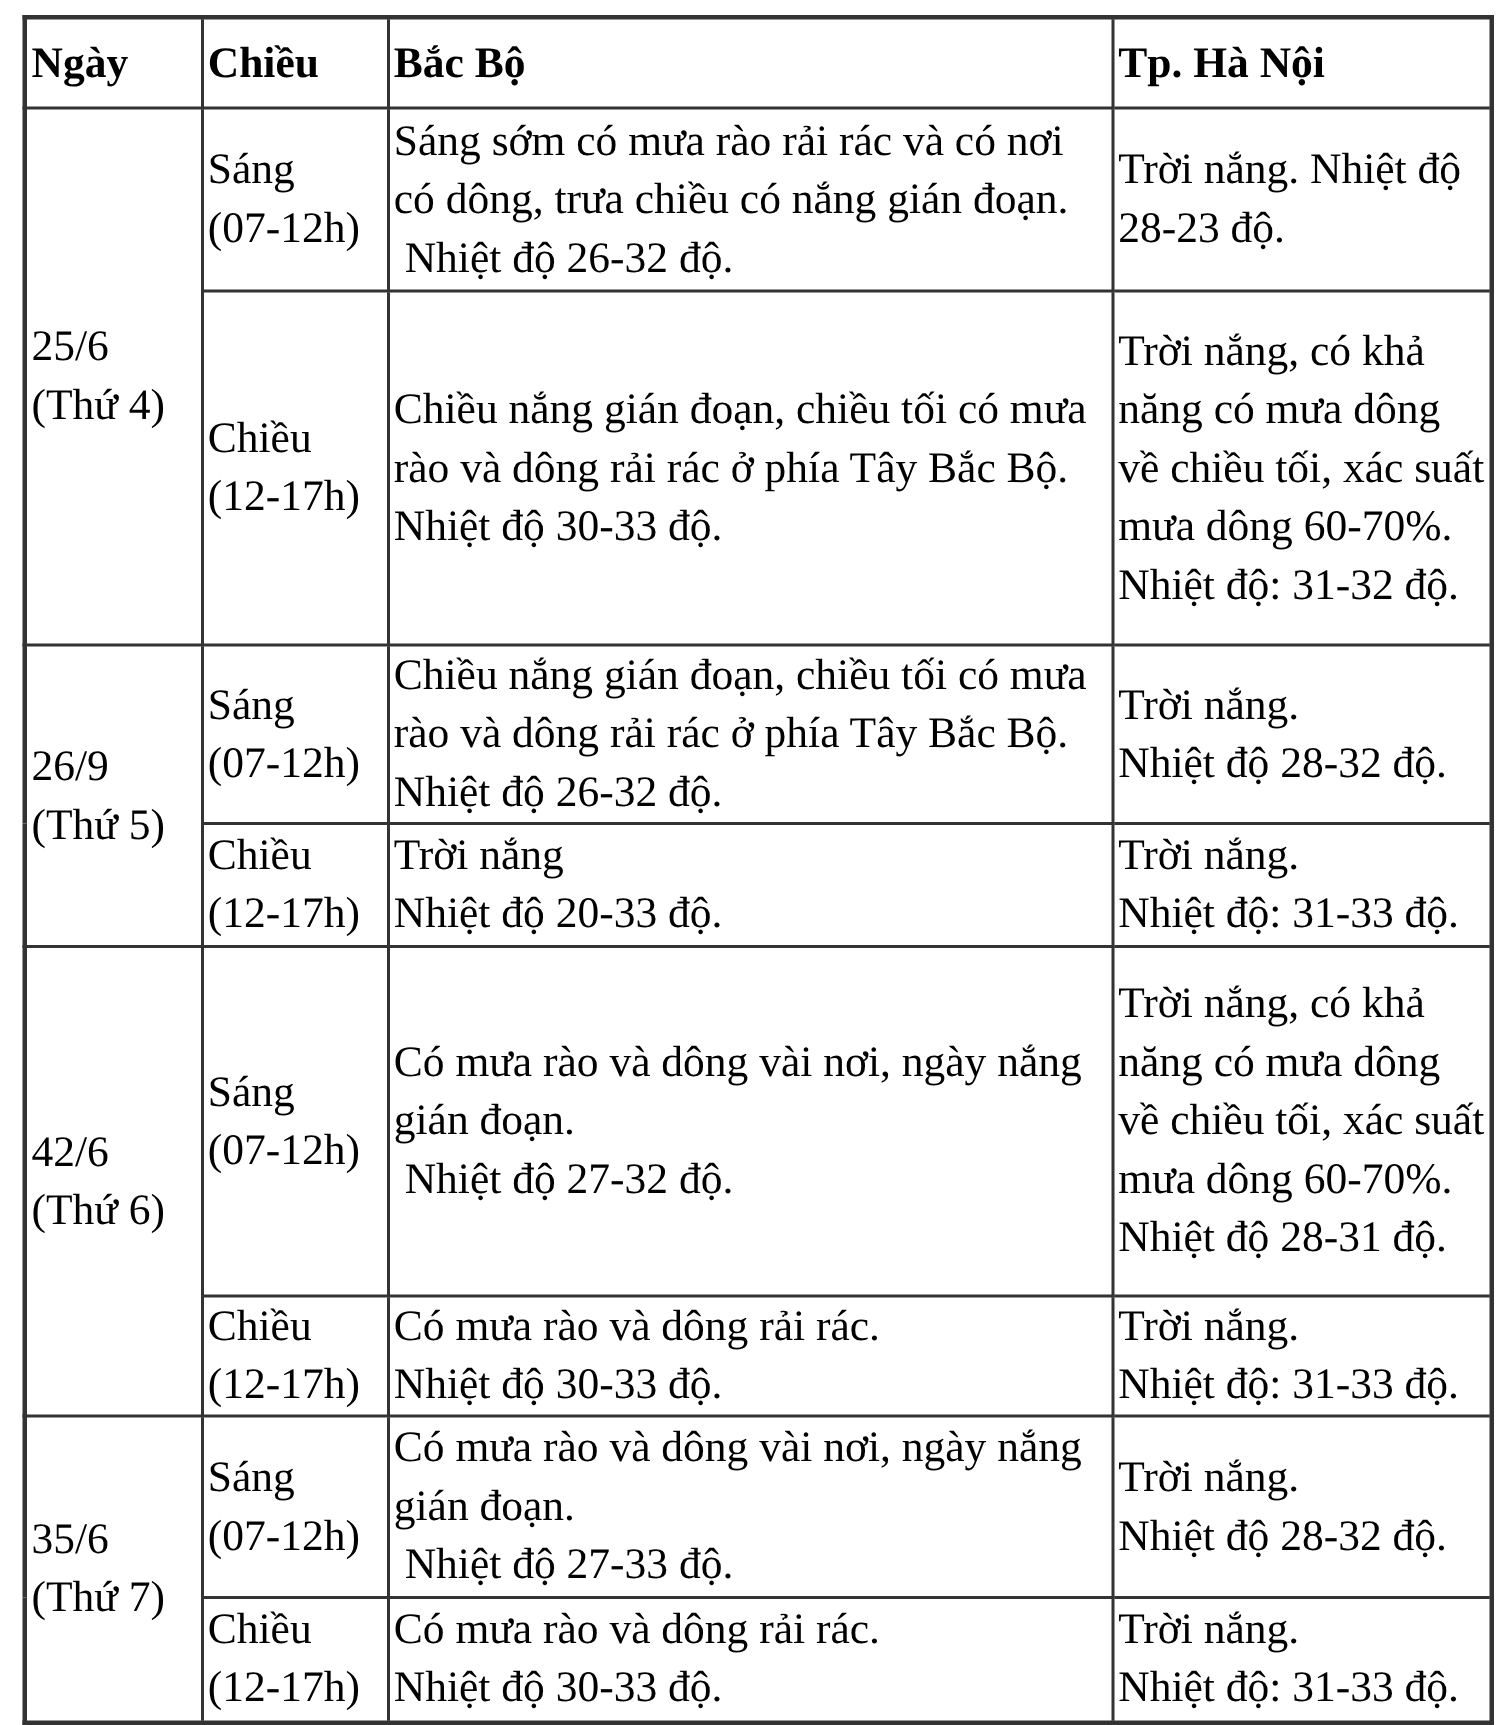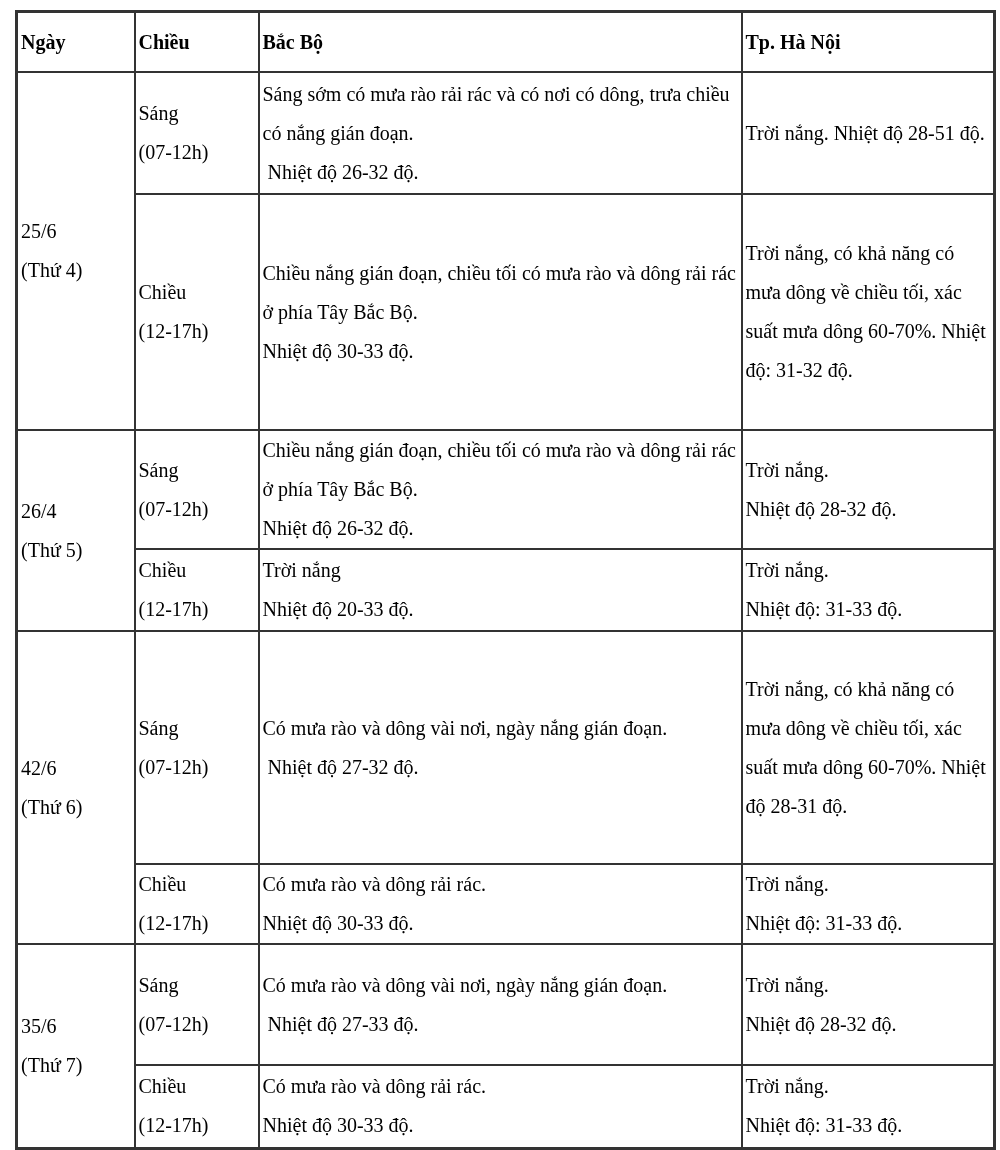--- a/index.html
+++ b/index.html
@@ -15,21 +15,21 @@
     color: #000000;
   }
   .wrap {
     padding: 10px 7px 0 15px;
   }
   table.forecast {
     border-collapse: collapse;
     table-layout: fixed;
     width: 978px;
     border: 3px solid #333333;
-    font-size: 20px;
+    font-size: 29px;
   }
   .forecast th, .forecast td {
     border: 2px solid #333333;
     vertical-align: middle;
     padding: 0 3px;
     line-height: 39px;
     white-space: pre-line;
     overflow: hidden;
     font-weight: normal;
     text-align: left;
@@ -75,32 +75,32 @@
     </thead>
     <tbody>
 
       <tr class="h-r1">
         <td class="day-cell" rowspan="2">25/6
 (Thứ 4)</td>
         <td>Sáng
 (07-12h)</td>
         <td class="just">Sáng sớm có mưa rào rải rác và có nơi có dông, trưa chiều có nắng gián đoạn.
 &nbsp;Nhiệt độ 26-32 độ.</td>
-        <td class="just">Trời nắng. Nhiệt độ 28-51 độ.</td>
+        <td class="just">Trời nắng. Nhiệt độ 28-23 độ.</td>
       </tr>
       <tr class="h-r2">
         <td>Chiều
 (12-17h)</td>
         <td class="just">Chiều nắng gián đoạn, chiều tối có mưa rào và dông rải rác ở phía Tây Bắc Bộ.
 Nhiệt độ 30-33 độ.</td>
         <td class="just">Trời nắng, có khả năng có mưa dông về chiều tối, xác suất mưa dông 60-70%. Nhiệt độ: 31-32 độ.</td>
       </tr>
 
       <tr class="h-r3">
-        <td class="day-cell" rowspan="2">26/4
+        <td class="day-cell" rowspan="2">26/9
 (Thứ 5)</td>
         <td>Sáng
 (07-12h)</td>
         <td class="just">Chiều nắng gián đoạn, chiều tối có mưa rào và dông rải rác ở phía Tây Bắc Bộ.
 Nhiệt độ 26-32 độ.</td>
         <td class="just">Trời nắng.
 Nhiệt độ 28-32 độ.</td>
       </tr>
       <tr class="h-r4">
         <td>Chiều

